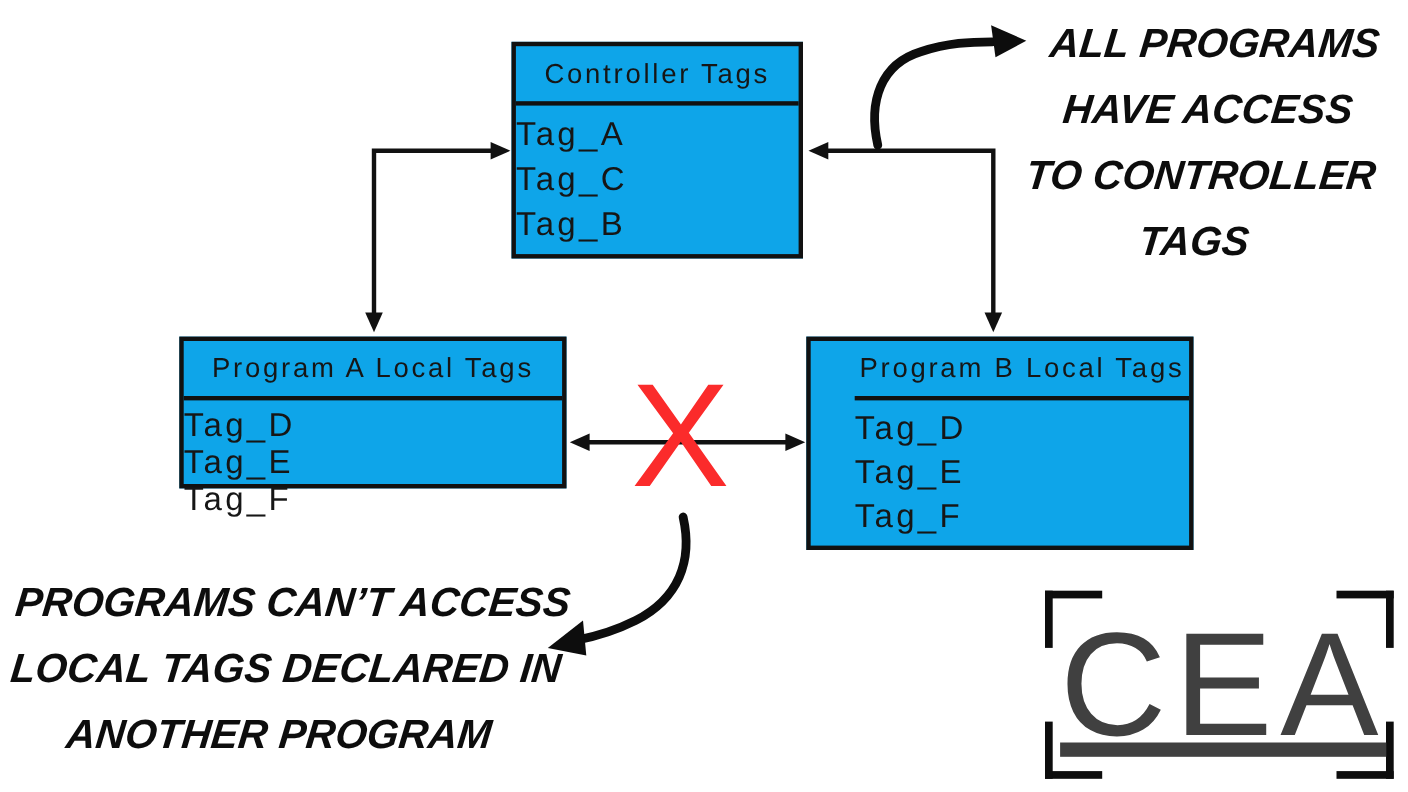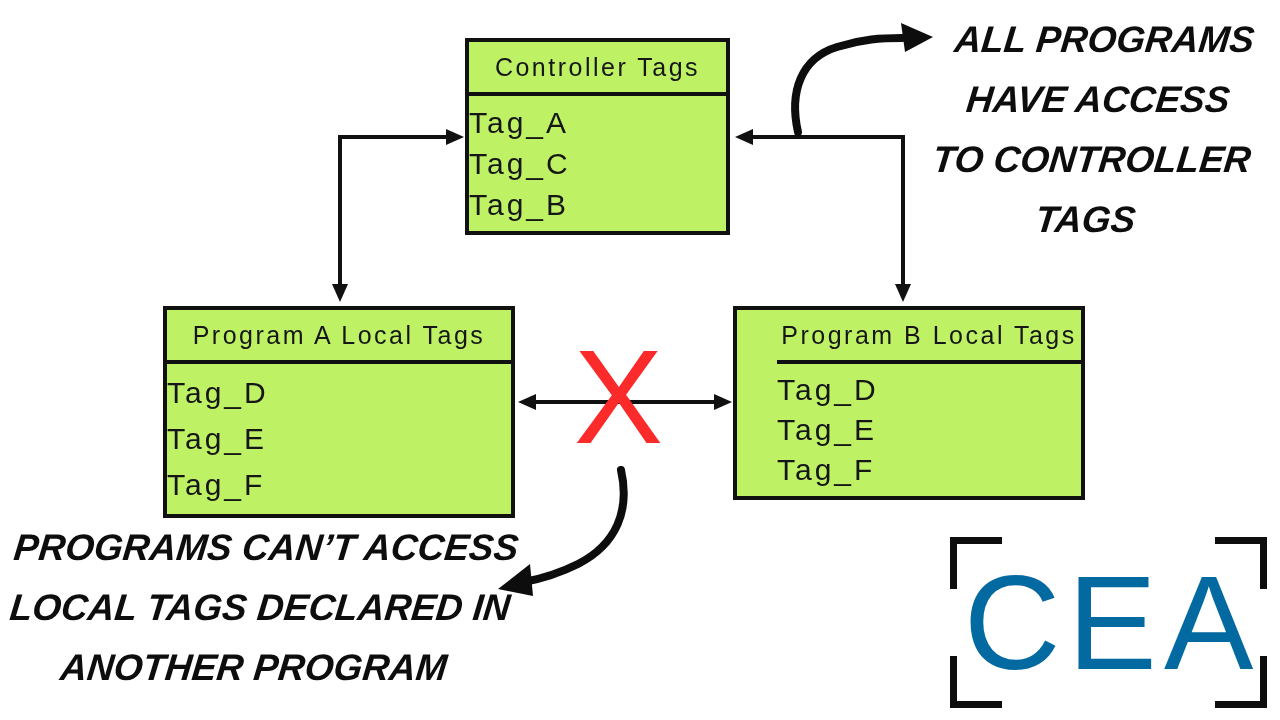--- a/index.html
+++ b/index.html
@@ -11,21 +11,21 @@
     background: #ffffff;
     overflow: hidden;
   }
   svg.connector-layer {
     position: absolute;
     left: 0; top: 0;
     width: 1280px; height: 720px;
   }
   .tag-box {
     position: absolute;
-    background: #bef264;
+    background: #0ea5e9;
     border: 4px solid #111111;
     display: flex;
     flex-direction: column;
   }
   .tag-box .box-header {
     border-bottom: 4px solid #111111;
     display: flex;
     align-items: center;
     justify-content: center;
     font-size: 25px;
@@ -42,21 +42,21 @@
     justify-content: space-around;
     padding: 6px 0;
   }
   .tag-box .tag-row {
     text-align: left;
     font-size: 30px;
     letter-spacing: 3px;
     color: #161616;
   }
   #controller-box { left: 465px; top: 38px;  width: 265px; height: 197px; }
-  #program-a-box  { left: 163px; top: 306px; width: 352px; height: 212px; }
+  #program-a-box  { left: 163px; top: 306px; width: 352px; height: 138px; }
   #program-b-box  { left: 733px; top: 306px; width: 352px; height: 194px; padding-left: 40px; }
 
   .blocked-x {
     position: absolute;
     left: 566px; top: 337px;
     width: 105px; height: 125px;
     font-size: 134px;
     line-height: 120px;
     font-weight: normal;
     text-align: center;
@@ -86,22 +86,23 @@
     width: 317px; height: 171px;
   }
   .logo .logo-text {
     position: absolute;
     left: 0; top: 0; right: 0; bottom: 0;
     display: flex;
     align-items: center;
     justify-content: center;
     font-size: 134px;
     letter-spacing: 7px;
-    color: #0369a1;
+    color: #404040;
     padding-left: 7px;
+    text-decoration: underline;
   }
   .bracket { position: absolute; width: 52px; height: 52px; }
   .bracket.tl { left: 0; top: 0; border-left: 7px solid #0d0d0d; border-top: 7px solid #0d0d0d; }
   .bracket.tr { right: 0; top: 0; border-right: 7px solid #0d0d0d; border-top: 7px solid #0d0d0d; }
   .bracket.bl { left: 0; bottom: 0; border-left: 7px solid #0d0d0d; border-bottom: 7px solid #0d0d0d; }
   .bracket.br { right: 0; bottom: 0; border-right: 7px solid #0d0d0d; border-bottom: 7px solid #0d0d0d; }
 </style>
 </head>
 <body>
 

